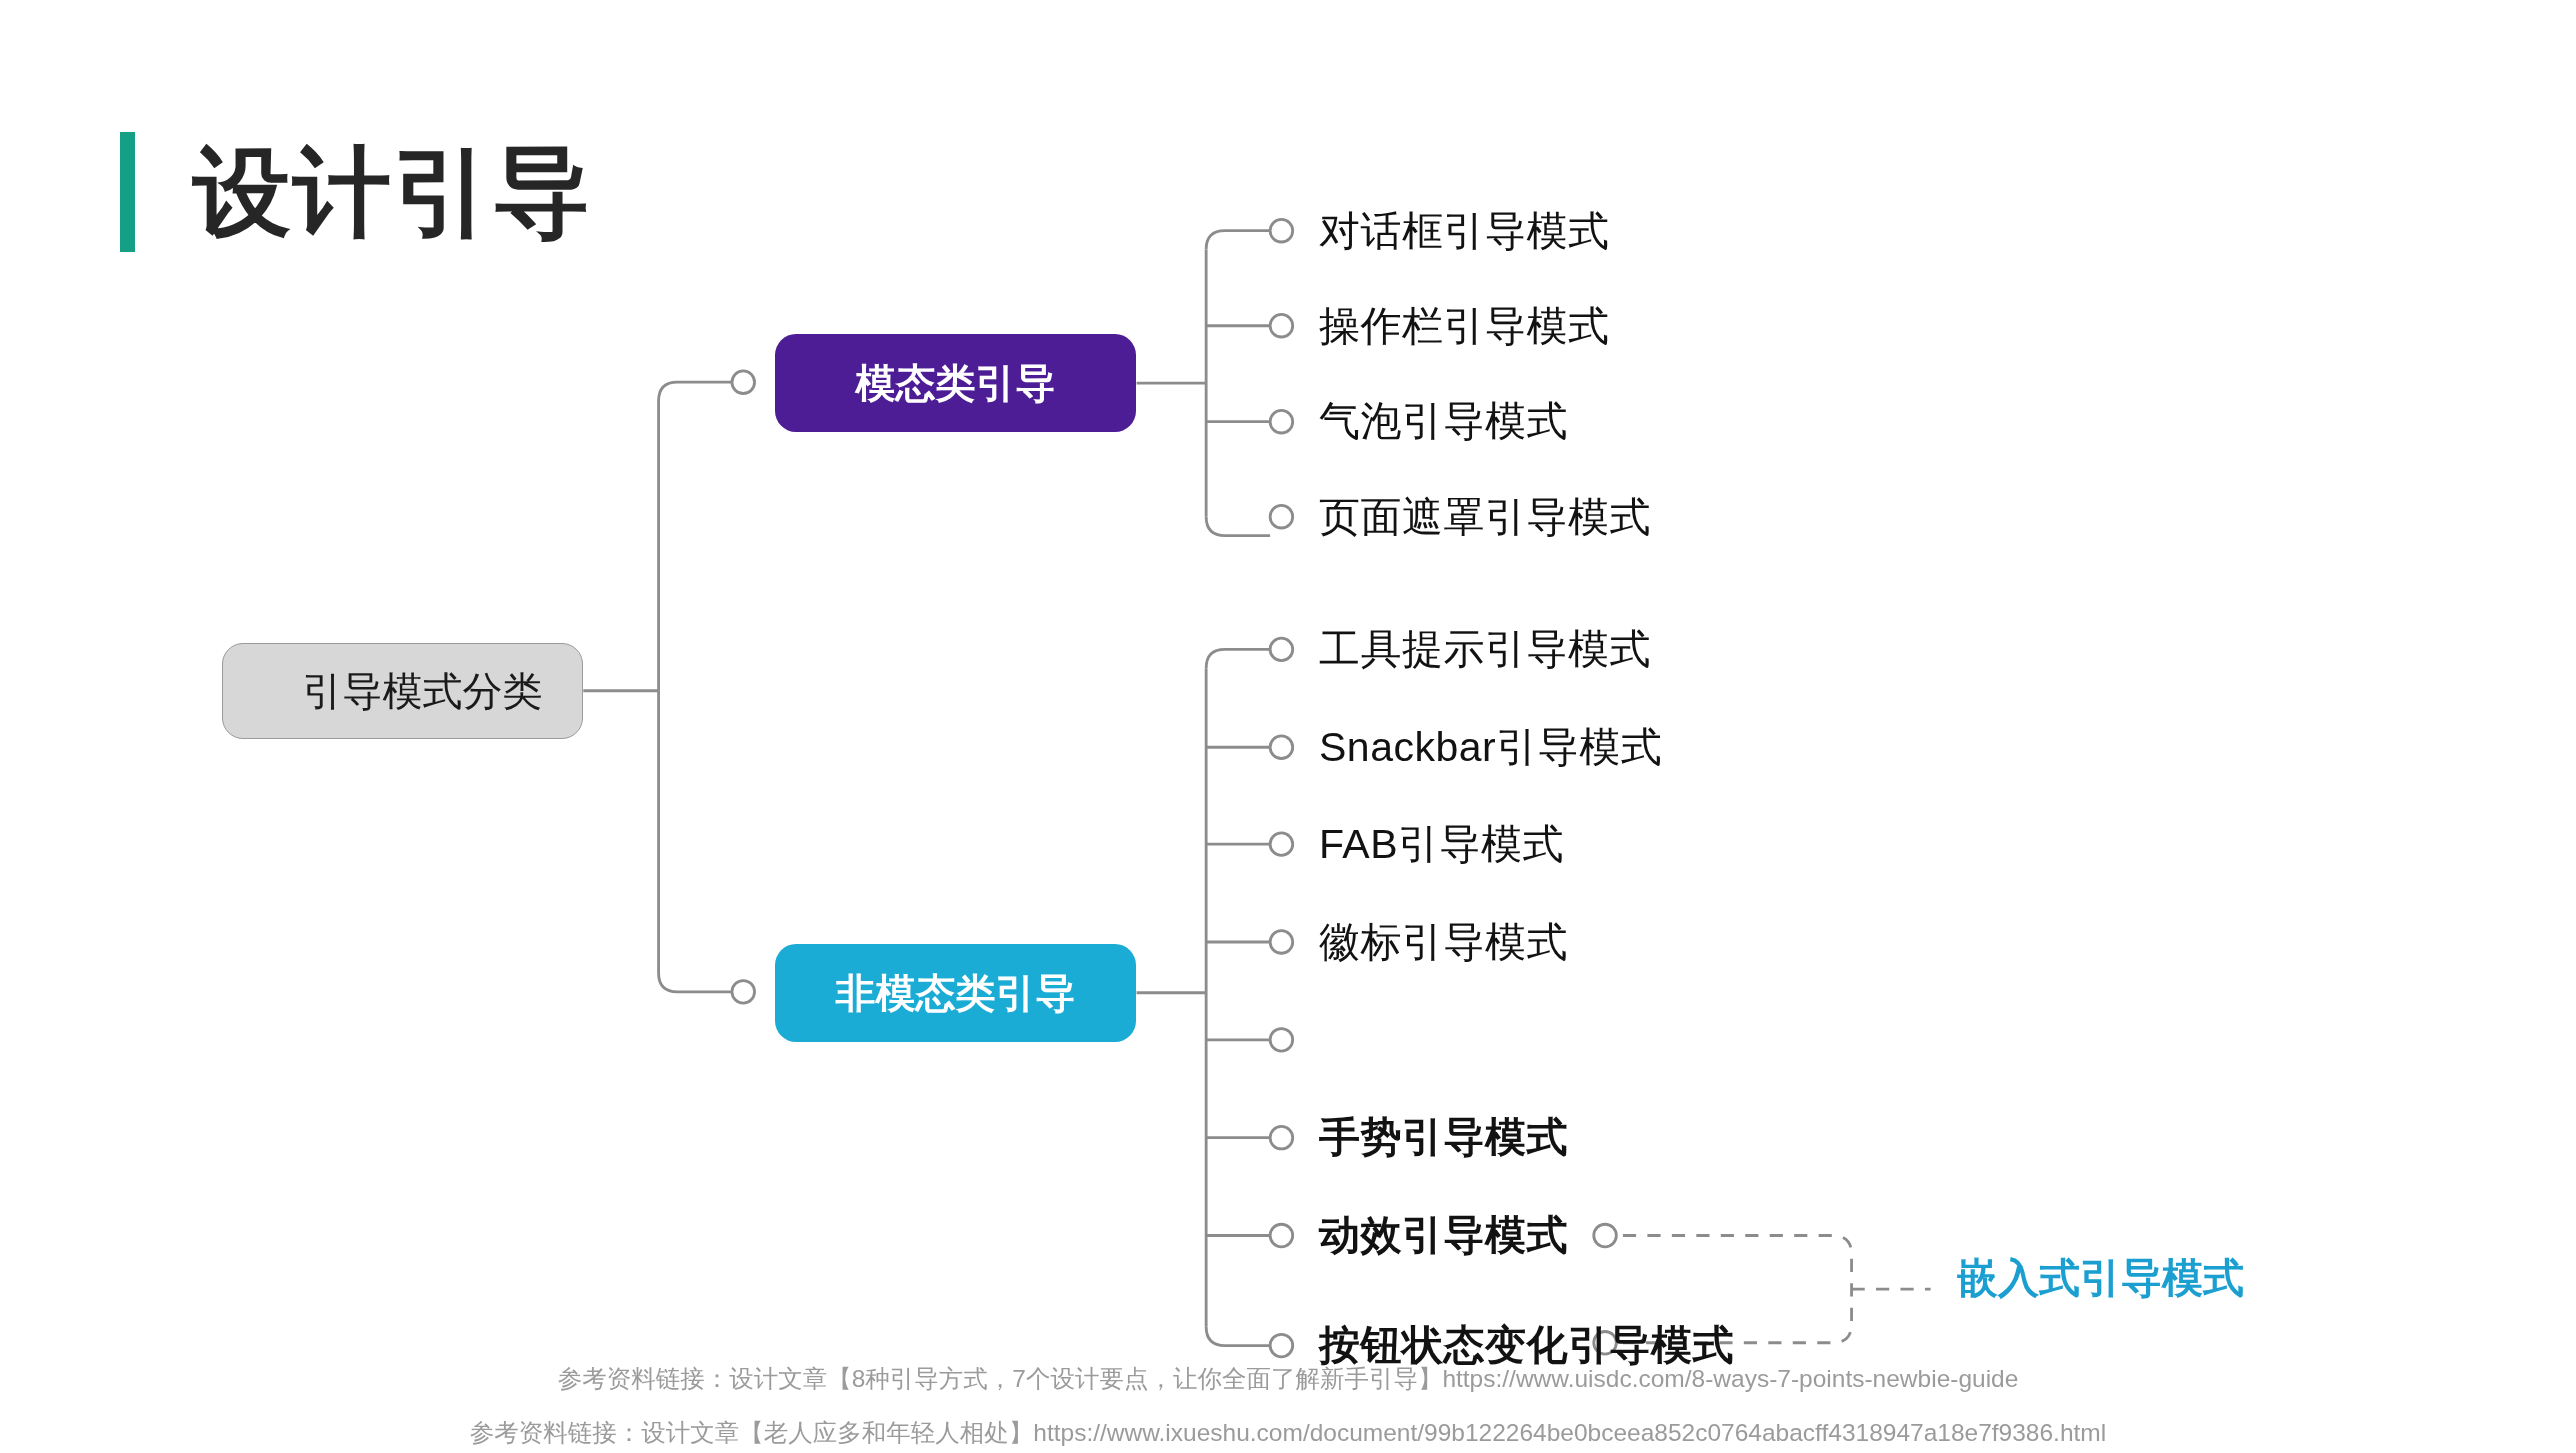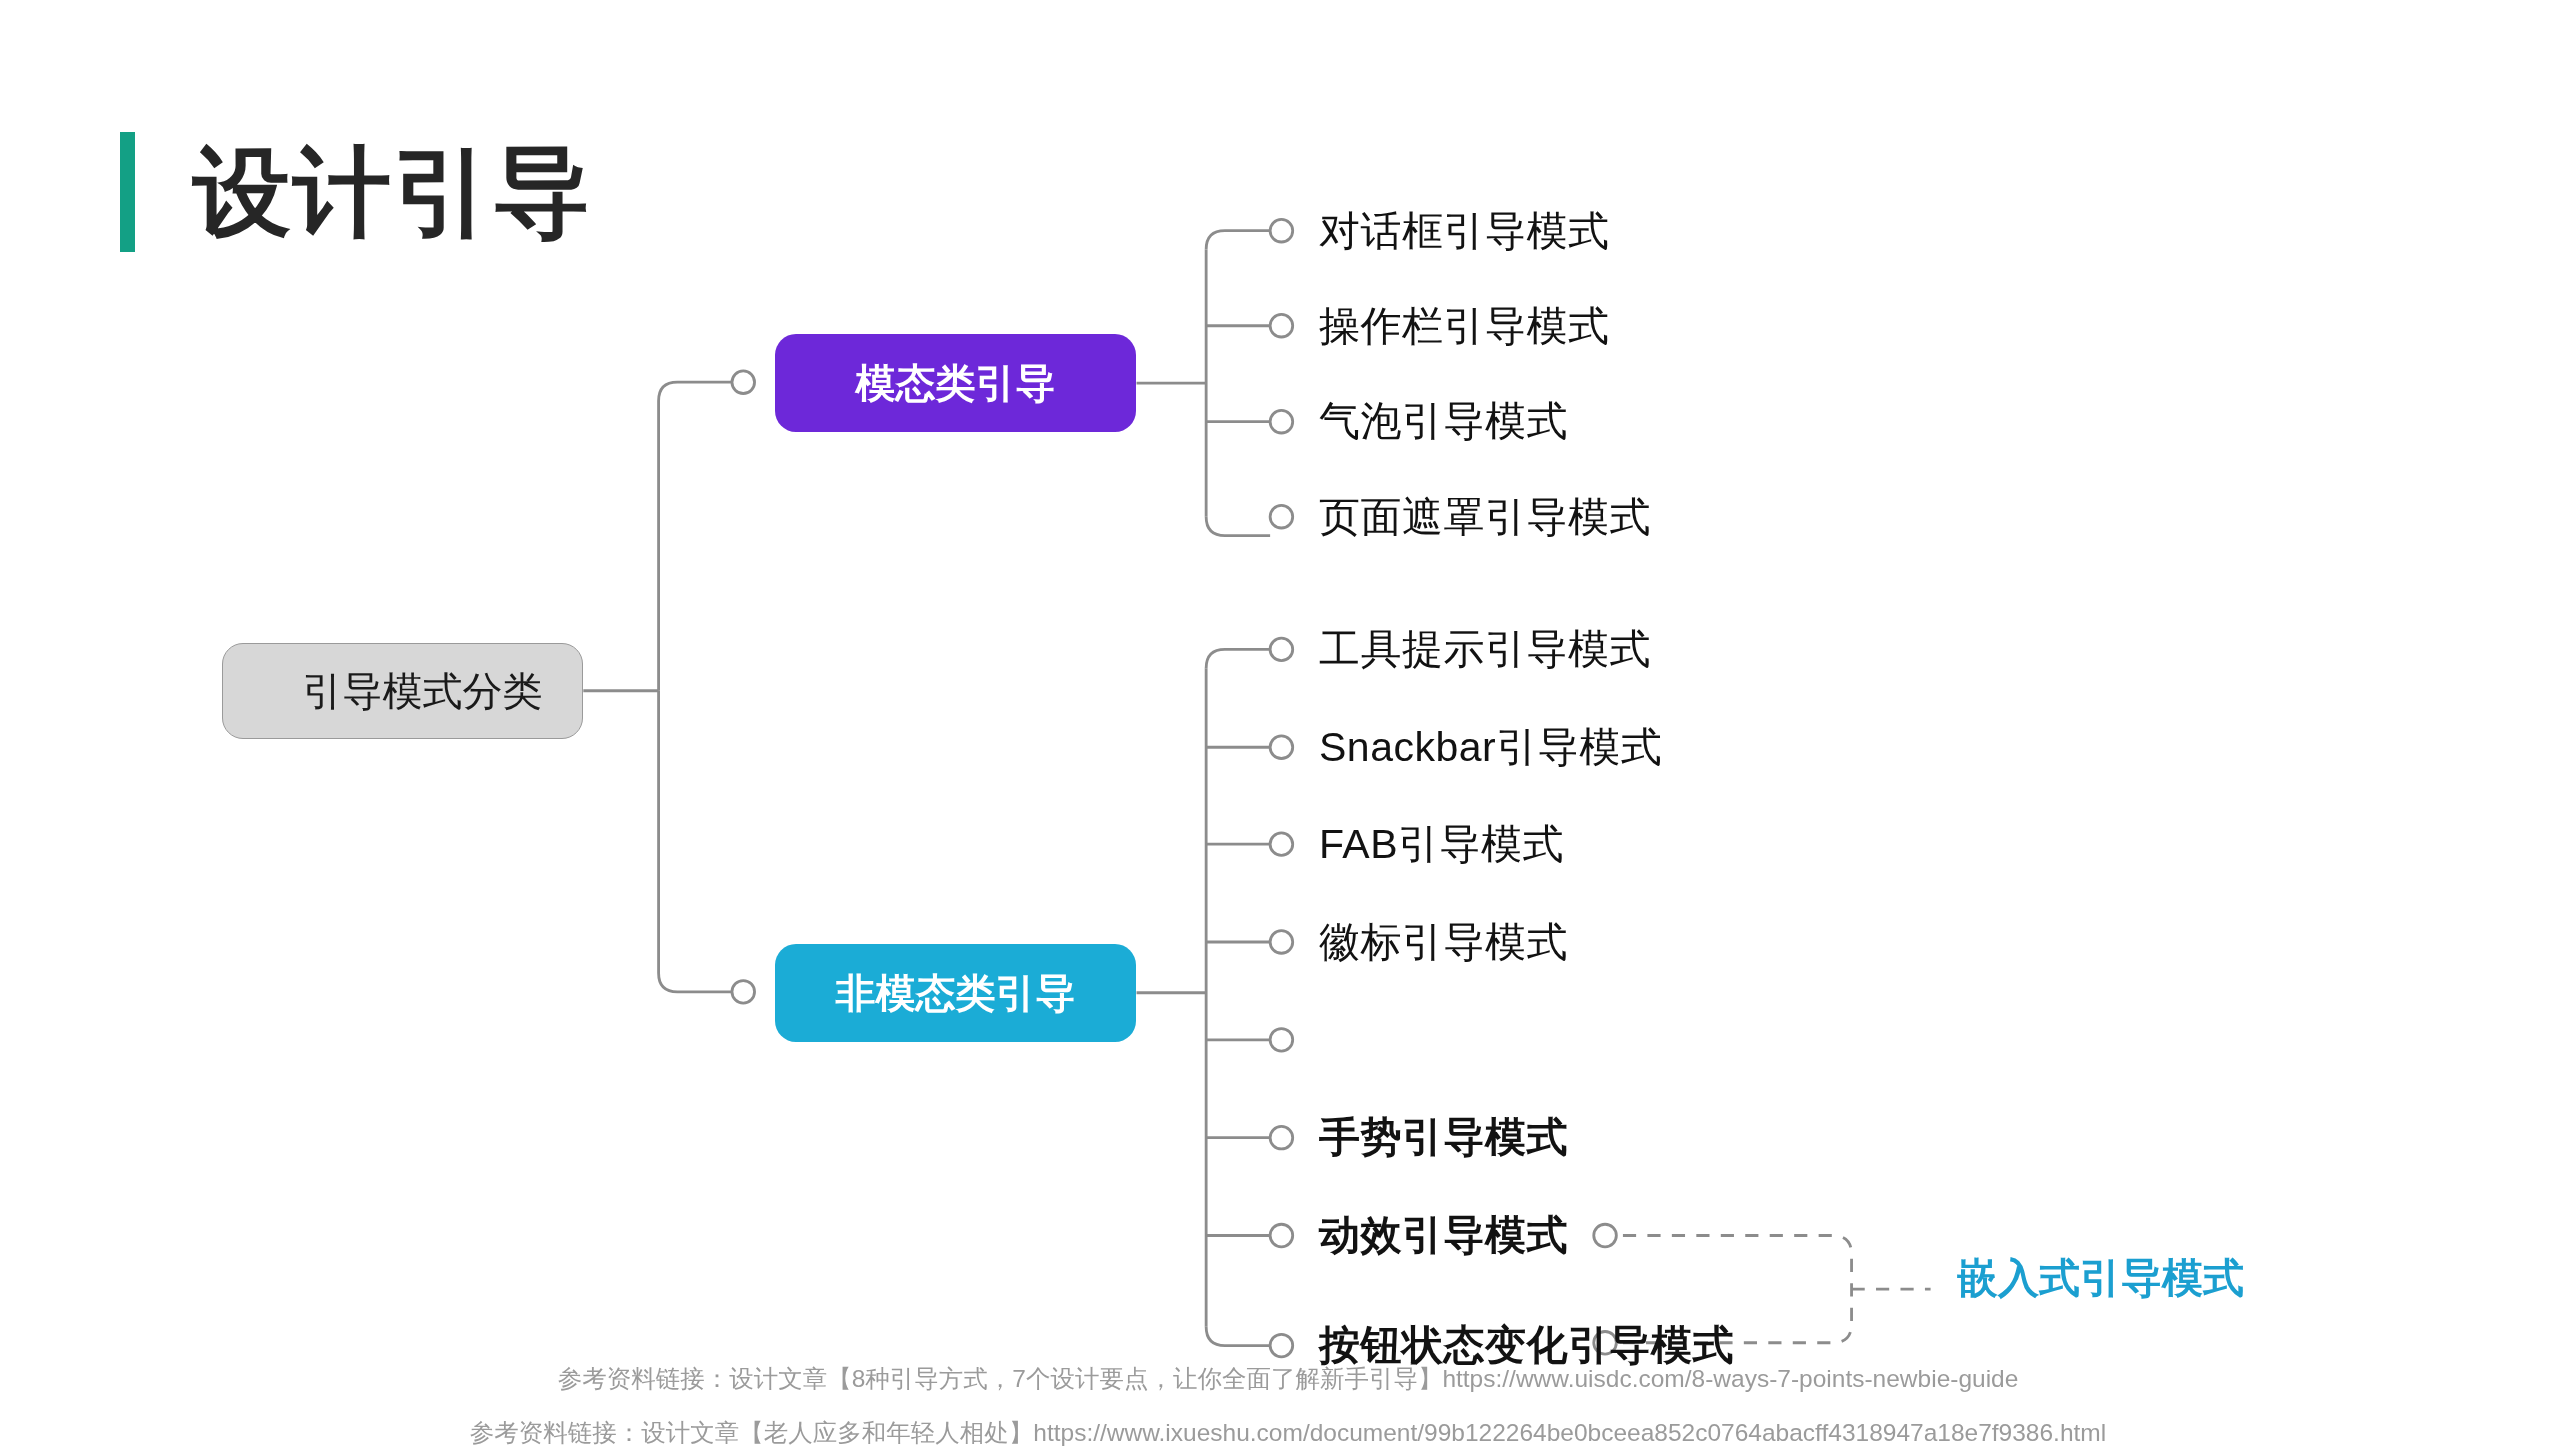--- a/index.html
+++ b/index.html
@@ -76,21 +76,21 @@
     border-radius: 21px;
     font-size: 40px;
     color: #1a1a1a;
     padding-left: 40px;
   }
   #cat-node-modal {
     left: 775px;
     top: 334px;
     width: 361px;
     height: 98px;
-    background: #6d28d9;
+    background: #4c1d95;
     border-radius: 21px;
     font-size: 40px;
     font-weight: bold;
     color: #ffffff;
   }
   #cat-node-nonmodal {
     left: 775px;
     top: 944px;
     width: 361px;
     height: 98px;

